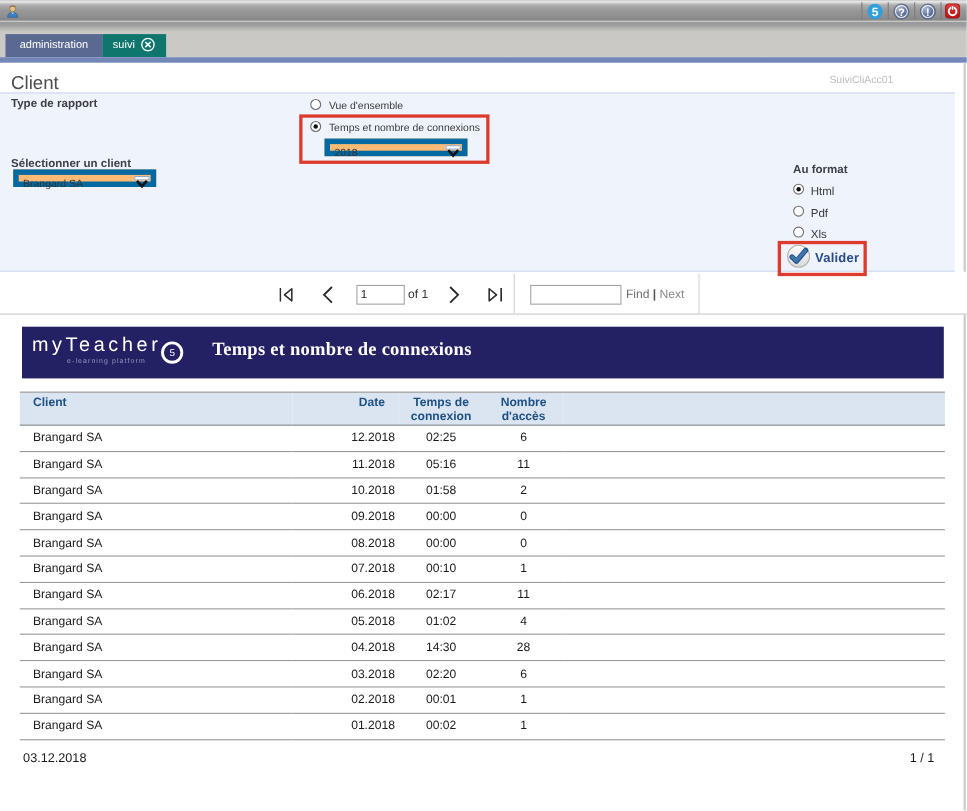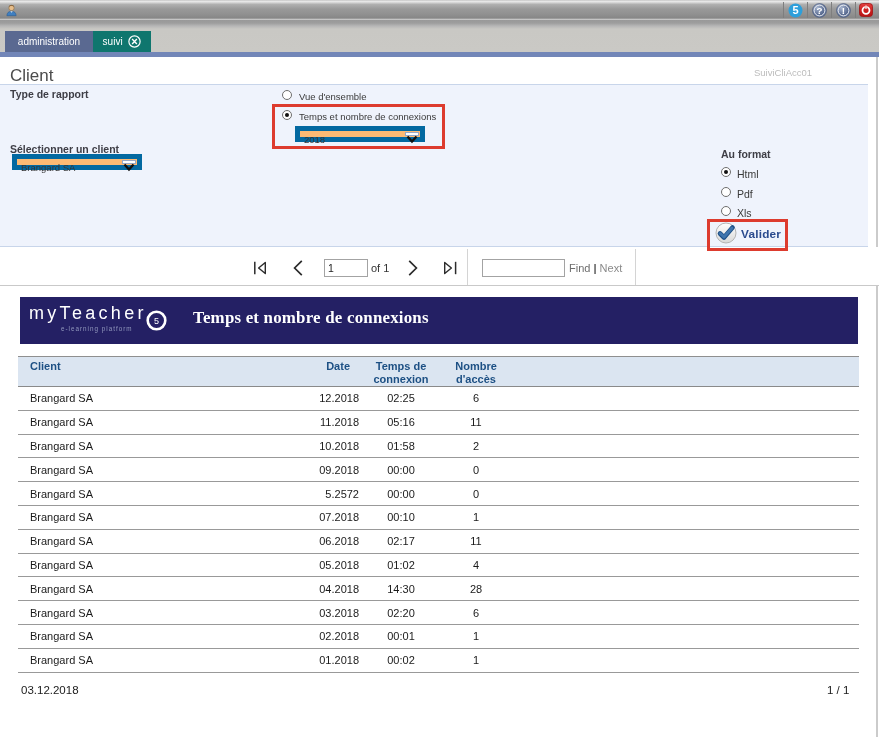--- a/index.html
+++ b/index.html
@@ -255,21 +255,21 @@
         </tr>
       <tr>
           <td class="c1">Brangard SA</td>
           <td class="c2">09.2018</td>
           <td class="c3">00:00</td>
           <td class="c4">0</td>
           <td></td>
         </tr>
       <tr>
           <td class="c1">Brangard SA</td>
-          <td class="c2">5.2572</td>
+          <td class="c2">08.2018</td>
           <td class="c3">00:00</td>
           <td class="c4">0</td>
           <td></td>
         </tr>
       <tr>
           <td class="c1">Brangard SA</td>
           <td class="c2">07.2018</td>
           <td class="c3">00:10</td>
           <td class="c4">1</td>
           <td></td>

